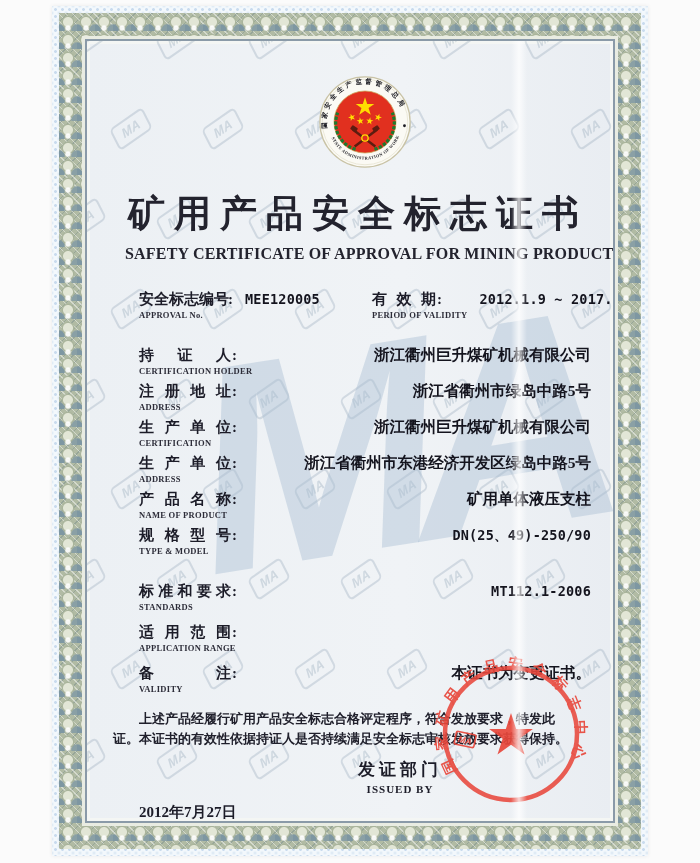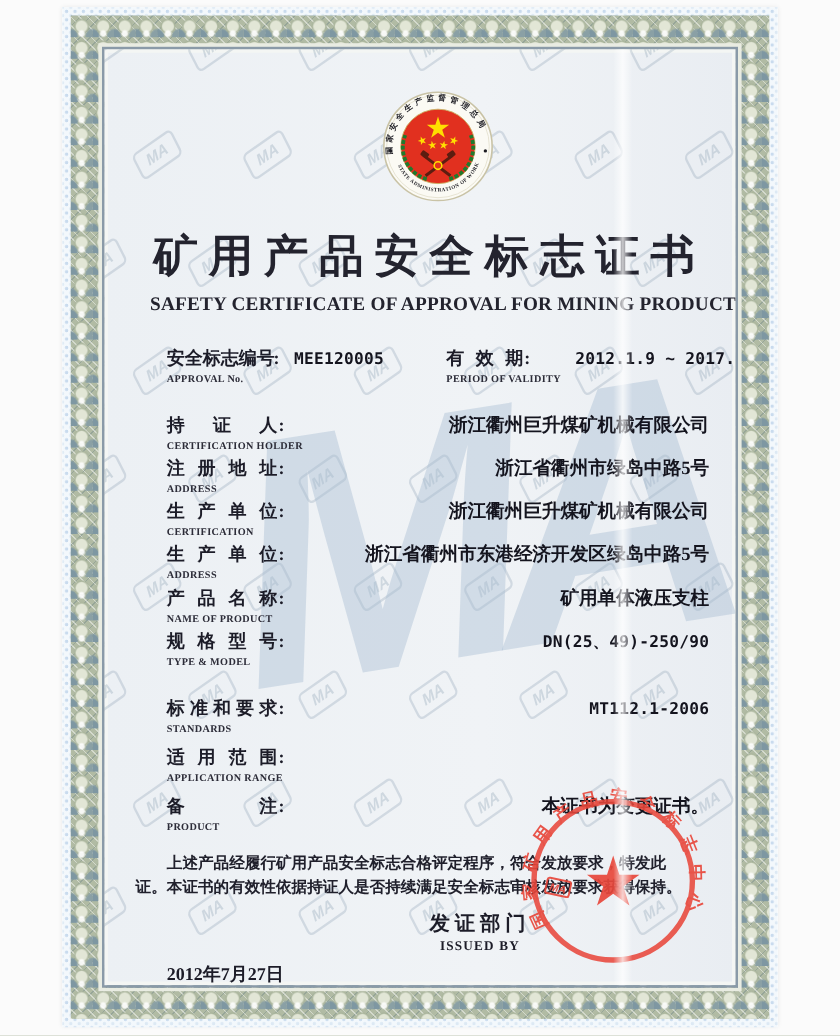--- a/index.html
+++ b/index.html
@@ -281,21 +281,21 @@
                     </div>
                 <div class="lbl-en">APPLICATION RANGE</div>
                   </div>
               </div>
               <div class="field-row">
                 <div class="lbl">
                     <div class="lbl-zh">
                       <span class="jt w92">备注</span>
                       <span class="colon">:</span>
                     </div>
-                <div class="lbl-en">PRODUCT</div>
+                <div class="lbl-en">VALIDITY</div>
                   </div>
                 <div class="val">本证书为变更证书。</div>
               </div>
             </div>
 
             <div class="statement">
               <div class="l1">上述产品经履行矿用产品安全标志合格评定程序，符合发放要求，特发此</div>
               <div class="l2">证。本证书的有效性依据持证人是否持续满足安全标志审核发放要求获得保持。</div>
             </div>
 

